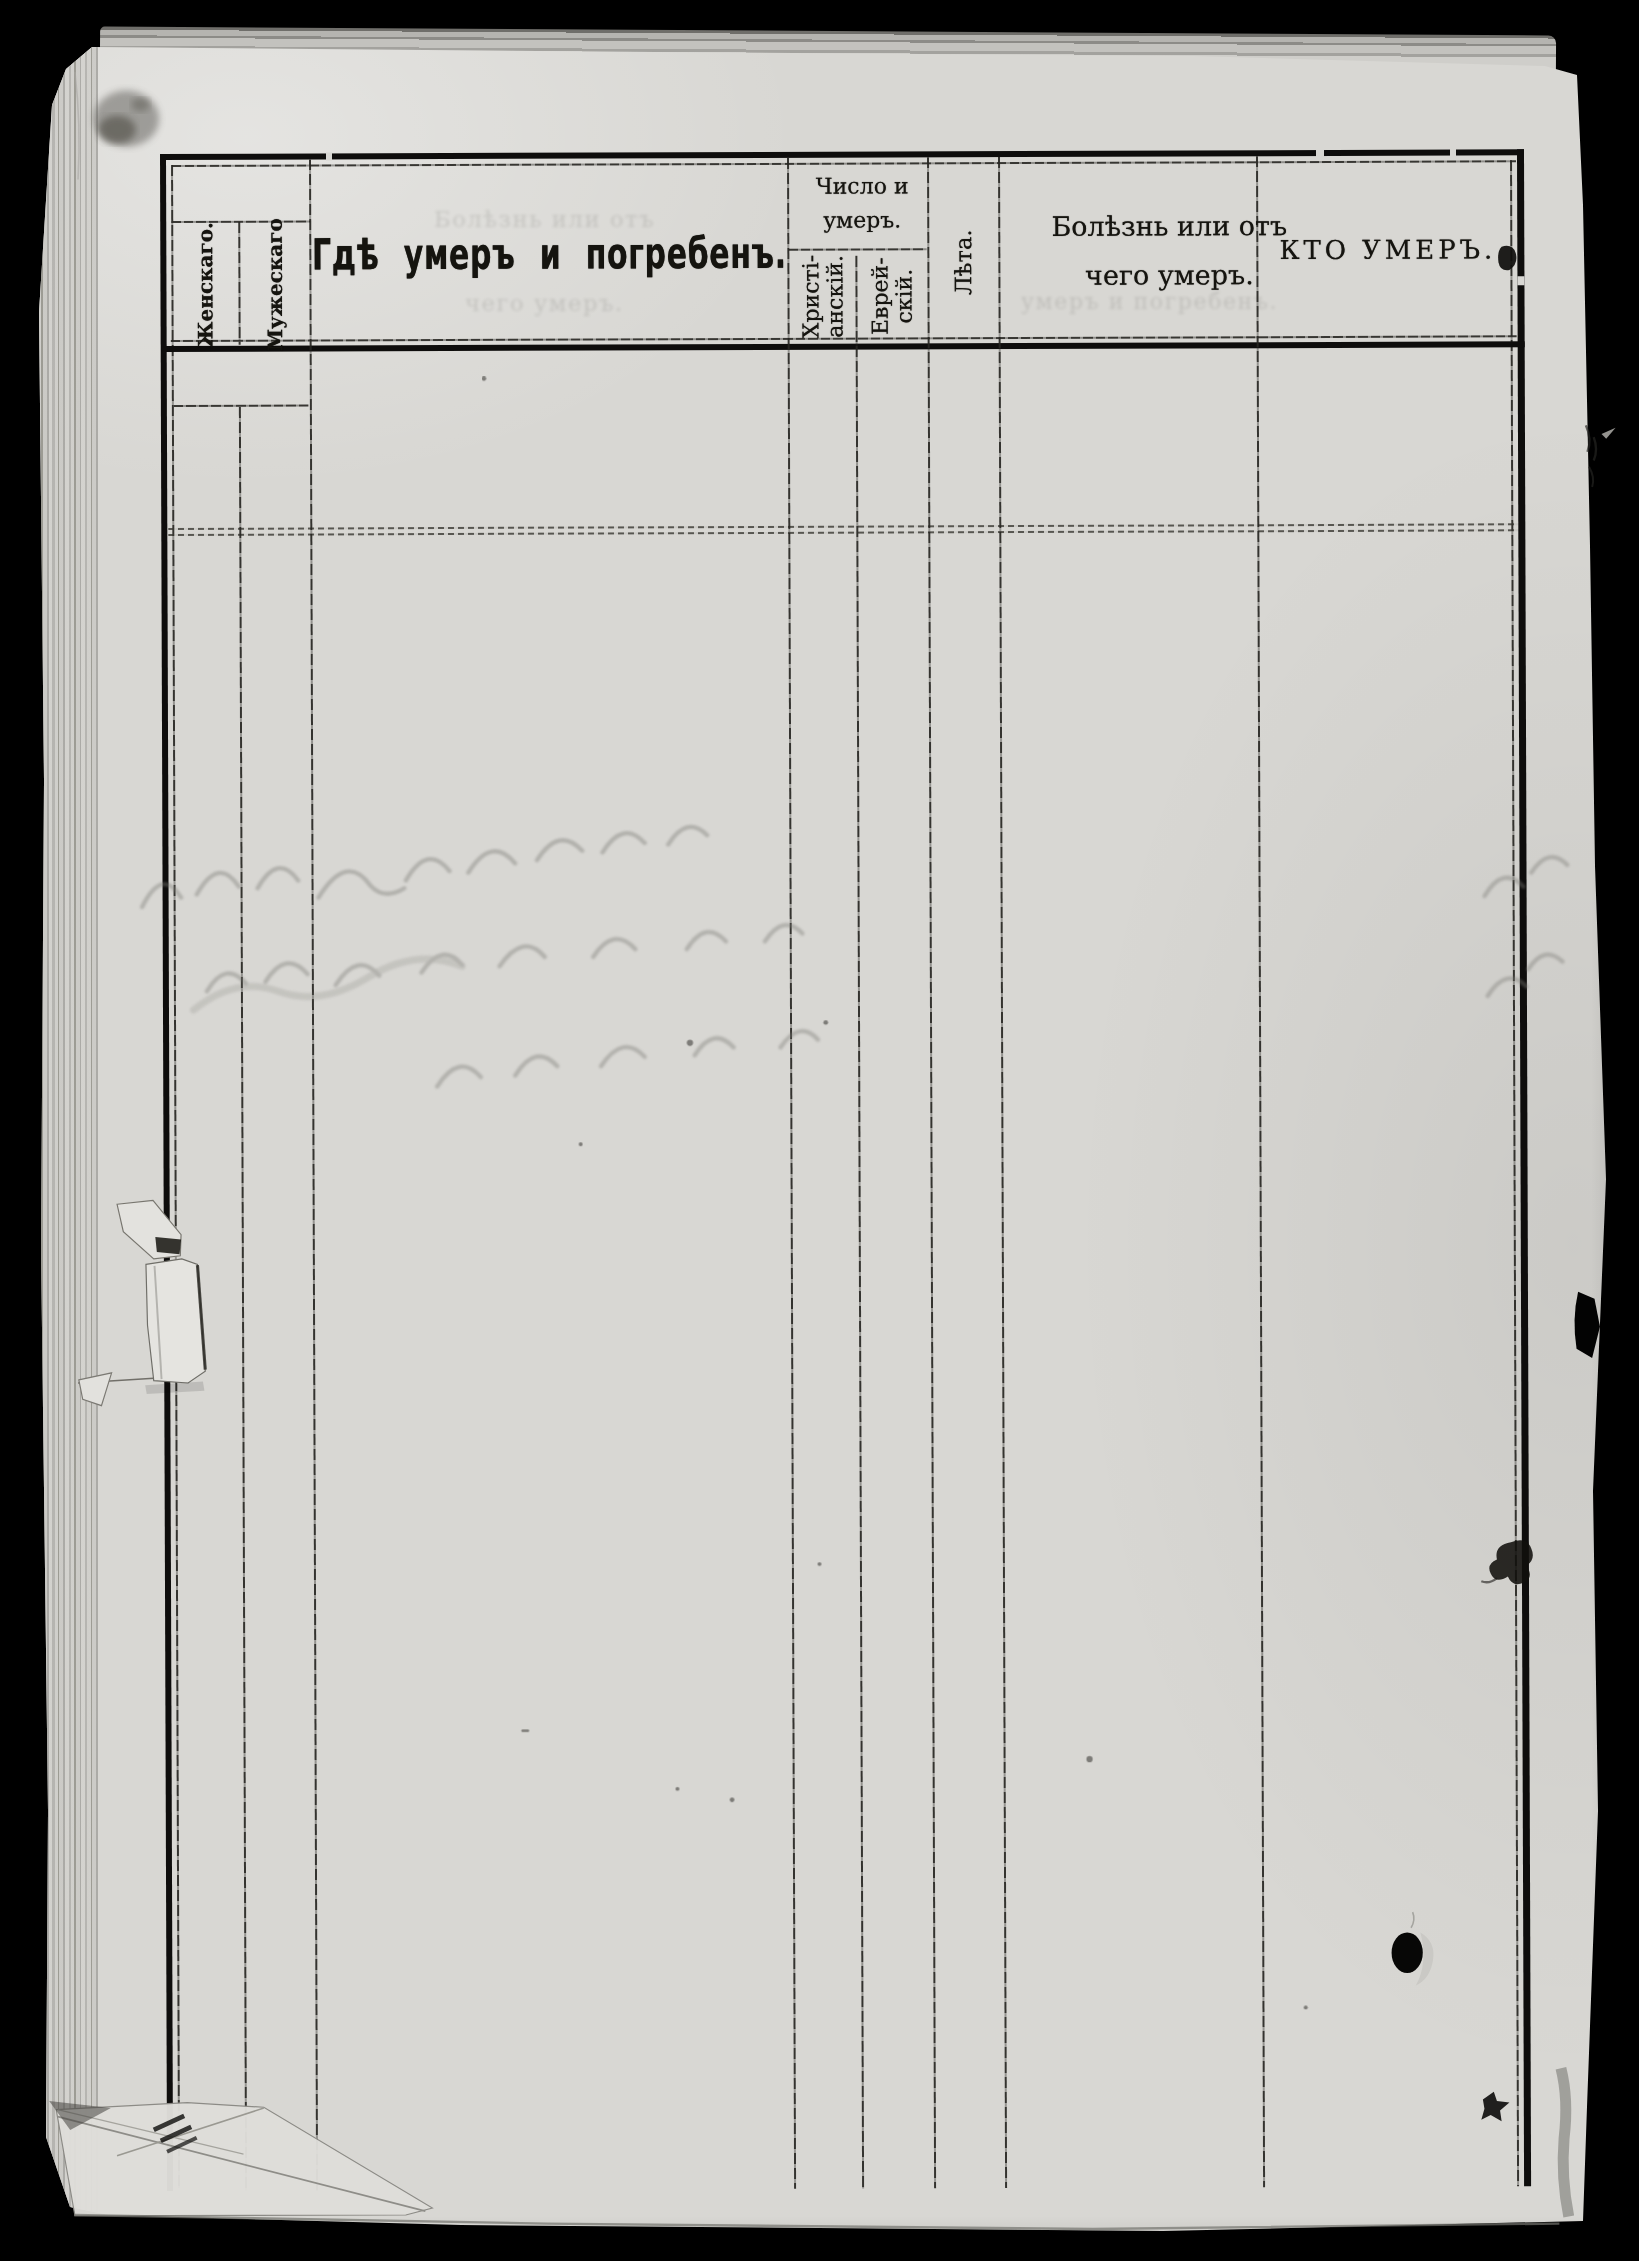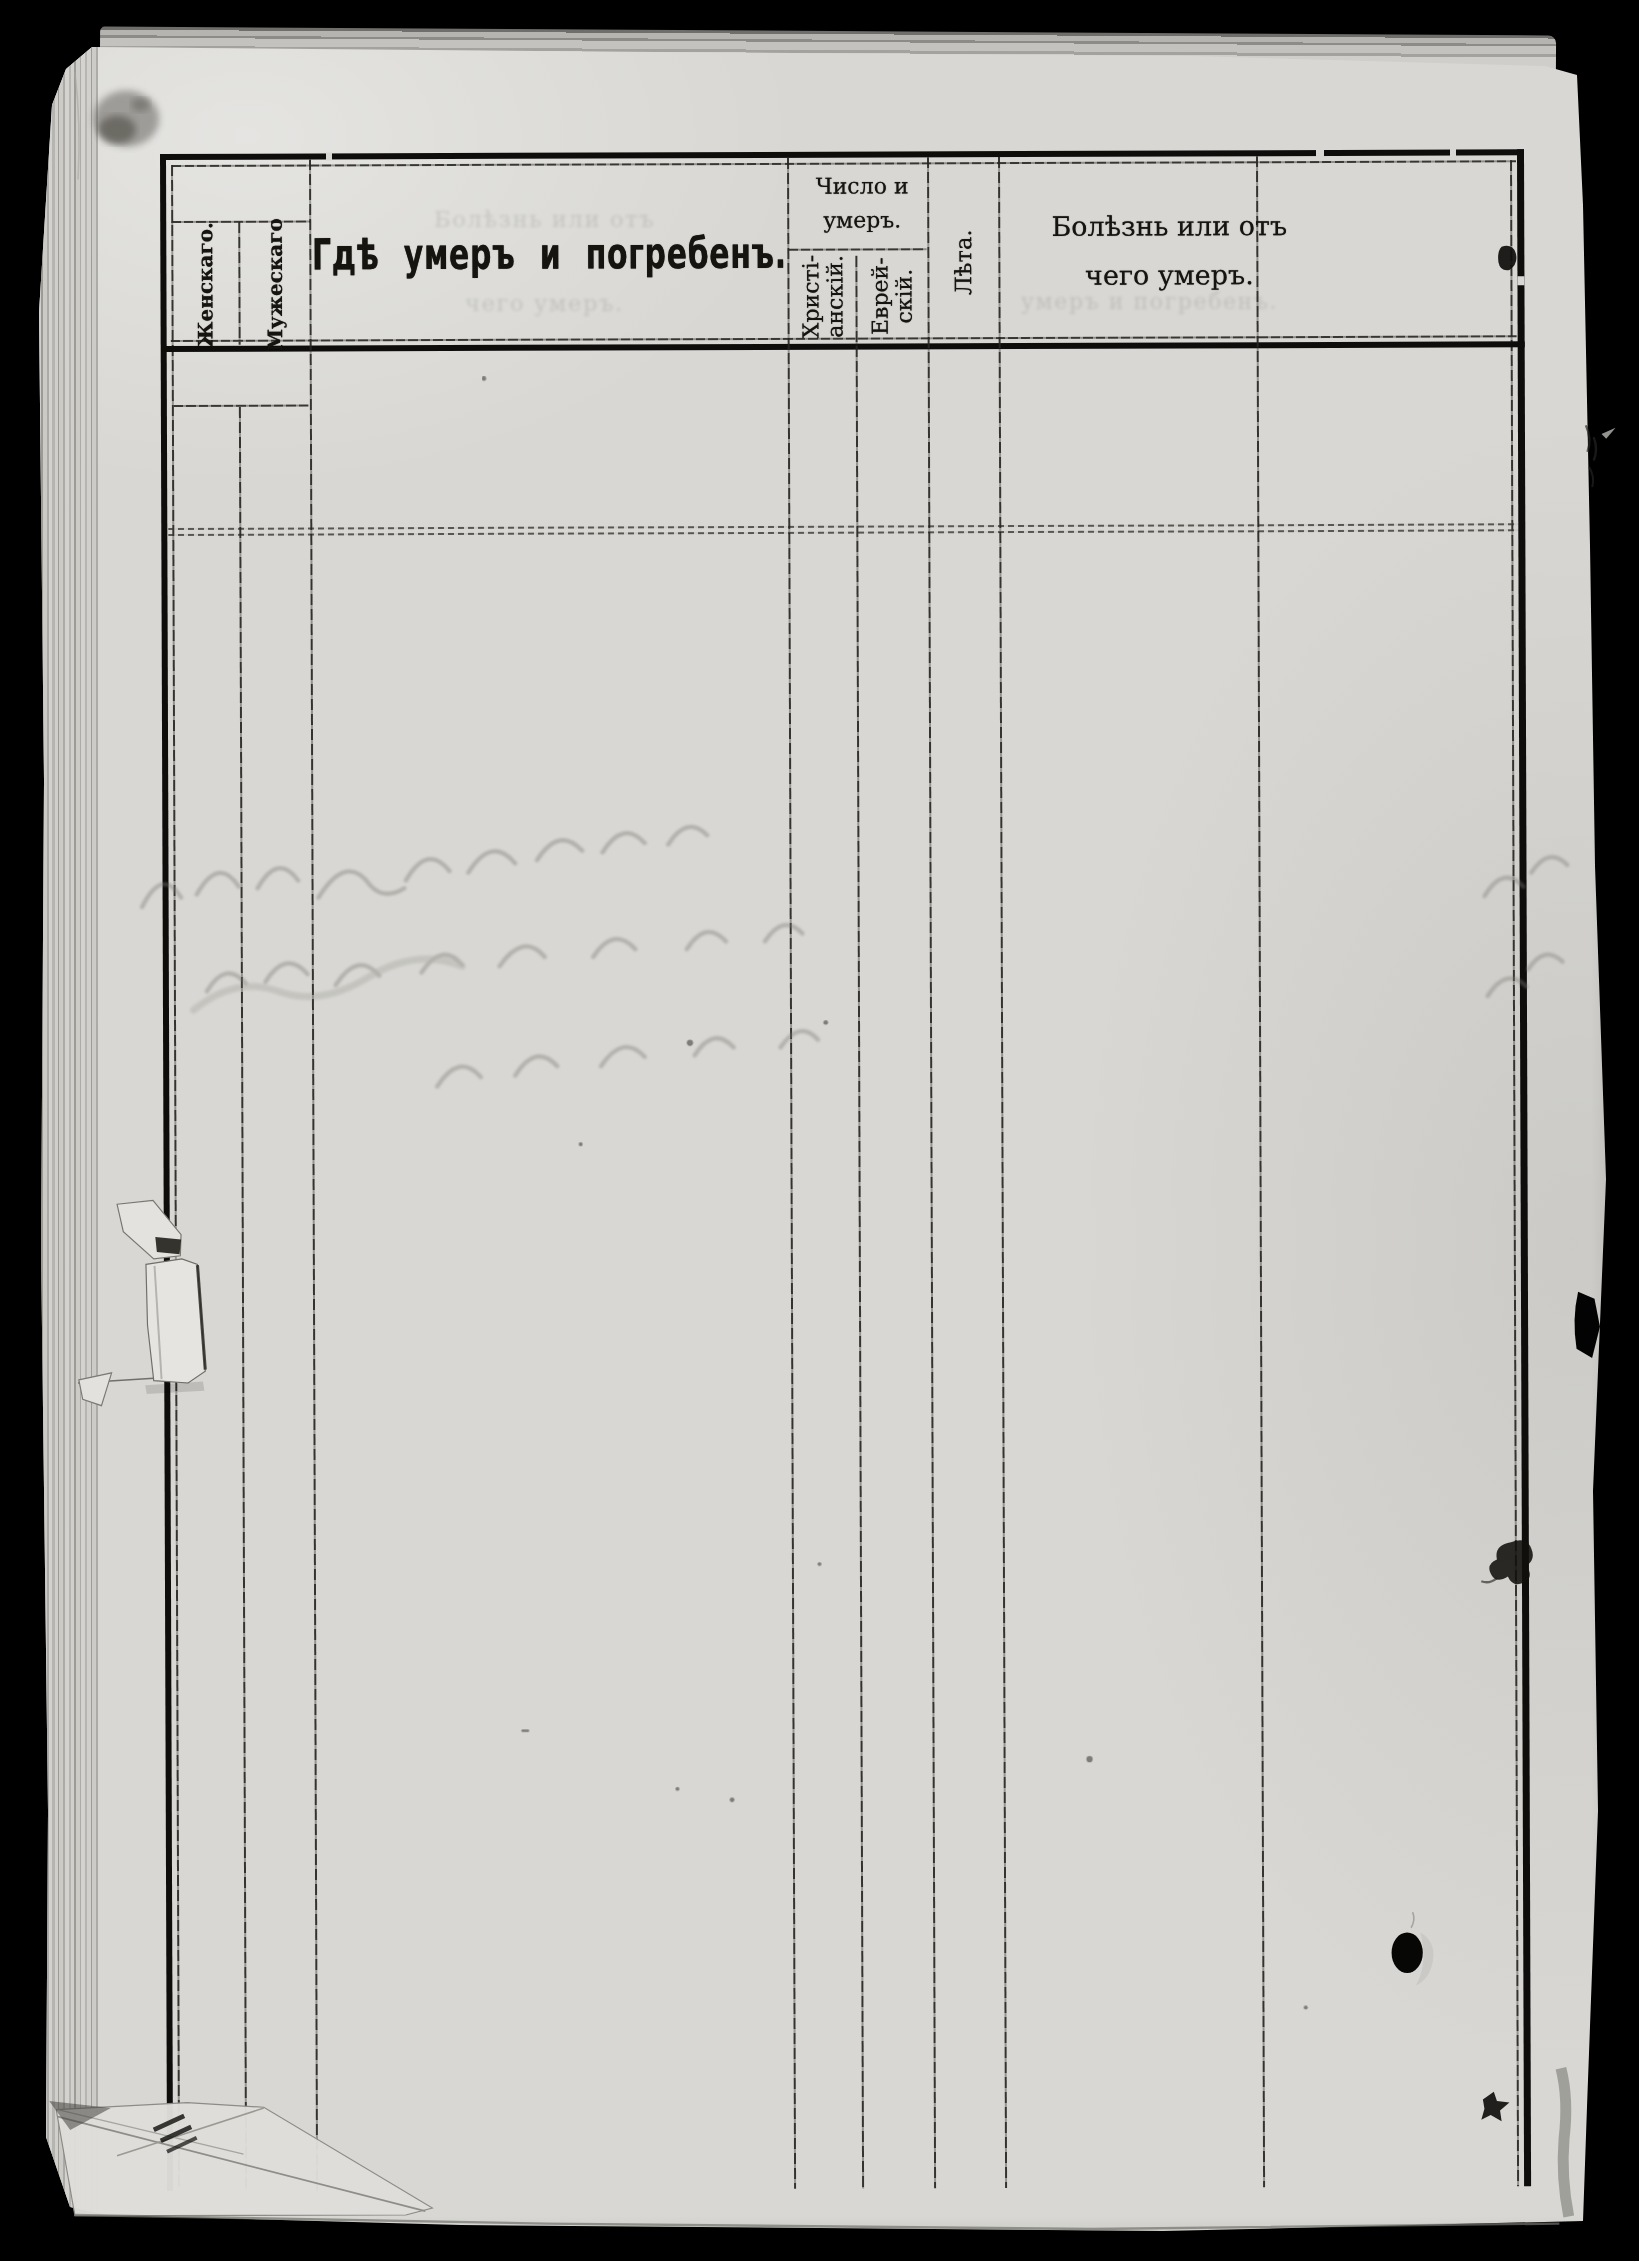--- a/index.html
+++ b/index.html
@@ -139,20 +139,23 @@
         </div>
       </div>
       <div class="cell" style="left:927px;top:187px;width:71px;height:156px;">
         <span class="vtext hdr-age ink" style="font-weight:normal;">Лѣта.</span>
       </div>
       <div class="cell" style="left:1040px;top:178px;width:258px;height:153px;">
         <div class="hdr-cause ink">
           <div>Болѣзнь или отъ</div>
           <div>чего умеръ.</div>
         </div>
+      </div>
+      <div class="cell" style="left:1257px;top:195px;width:261px;height:117px;">
+        <span class="hdr-who ink">КТО УМЕРЪ.</span>
       </div>
     </div>
   </div>
 
   <svg class="overlay" viewBox="0 0 2100 2897">
     <defs>
       <filter id="soft">
           <feGaussianBlur stdDeviation="1.3"></feGaussianBlur>
         </filter>
       <filter id="soft2">

